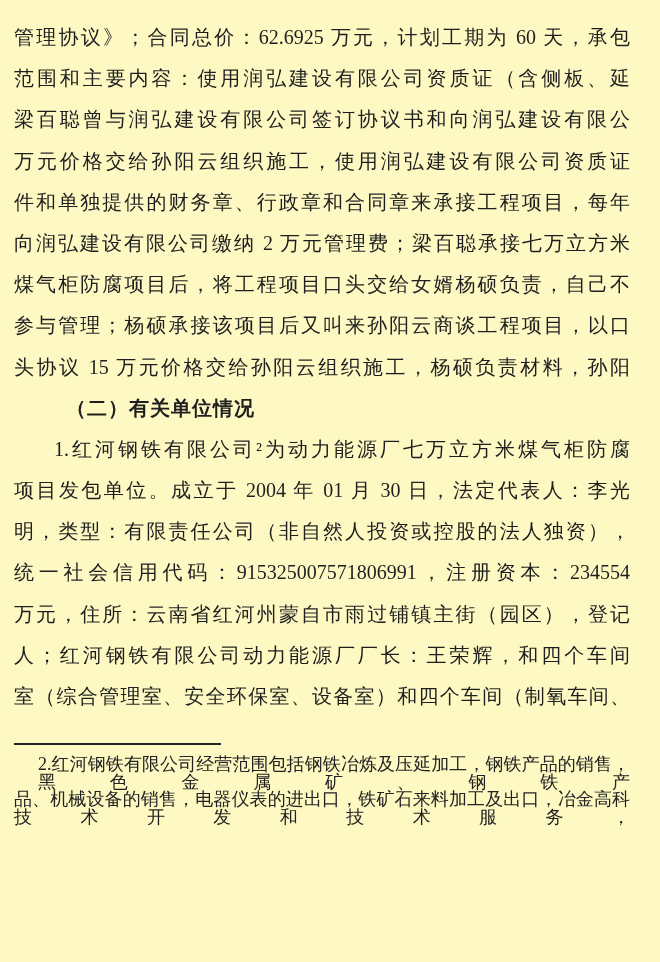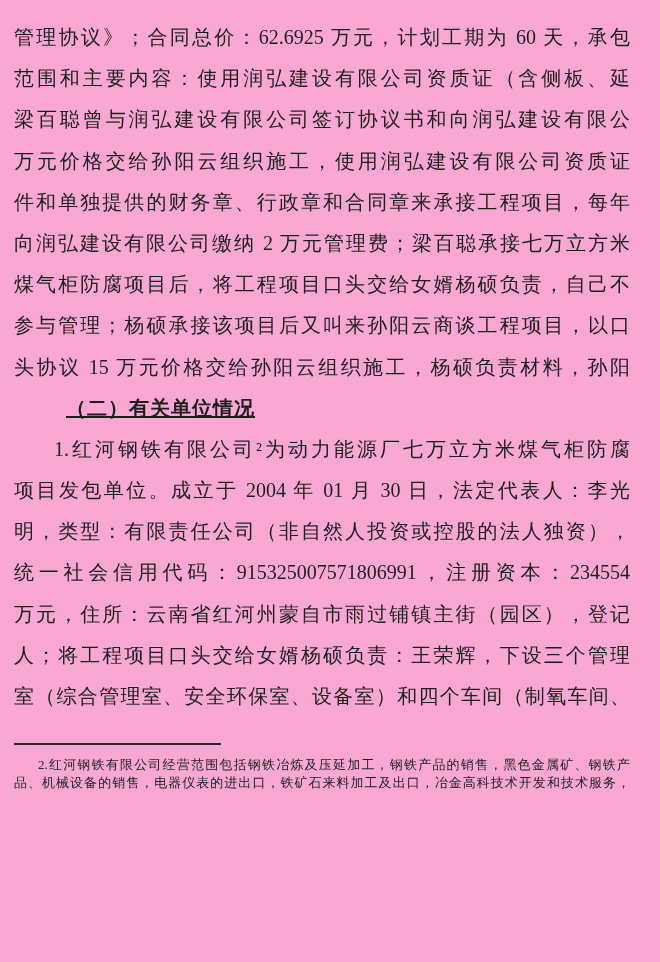--- a/index.html
+++ b/index.html
@@ -4,21 +4,21 @@
 <style>
   html, body {
     margin: 0;
     padding: 0;
     background: #ffffff;
   }
   .page {
     position: relative;
     width: 660px;
     height: 962px;
-    background: #f9a8d4;
+    background: #fef9c3;
     overflow: hidden;
     font-family: "Liberation Serif", "DejaVu Serif", serif;
     color: #1e1e1e;
     box-sizing: border-box;
     padding: 17px 30px 0 14px;
   }
   .line {
     height: 41.2px;
     line-height: 41.2px;
     font-size: 20px;
@@ -30,31 +30,30 @@
     text-align-last: justify;
     white-space: normal;
   }
   .indent {
     padding-left: 40px;
   }
   .heading {
     font-weight: 700;
     padding-left: 52px;
     letter-spacing: 1px;
-    text-decoration: underline;
   }
   .footnote-sep {
     margin-top: 26px;
     width: 207px;
     border-top: 2.2px solid #262626;
     height: 0;
   }
   .footnote {
     margin-top: 11px;
-    font-size: 13px;
+    font-size: 18px;
     color: #222222;
   }
   .fline {
     line-height: 17.6px;
   }
   .fjust {
     text-align: justify;
     text-align-last: justify;
   }
   .findent {
@@ -79,21 +78,21 @@
   </div>
 
   <div class="line heading">（二）有关单位情况</div>
 
   <div>
     <div class="line jline indent">1.红河钢铁有限公司²为动力能源厂七万立方米煤气柜防腐</div>
     <div class="line jline">项目发包单位。成立于 2004 年 01 月 30 日，法定代表人：李光</div>
     <div class="line jline">明，类型：有限责任公司（非自然人投资或控股的法人独资），</div>
     <div class="line jline">统一社会信用代码：915325007571806991，注册资本：234554</div>
     <div class="line jline">万元，住所：云南省红河州蒙自市雨过铺镇主街（园区），登记</div>
-    <div class="line jline">人；将工程项目口头交给女婿杨硕负责：王荣辉，下设三个管理</div>
+    <div class="line jline">人；红河钢铁有限公司动力能源厂厂长：王荣辉，和四个车间</div>
     <div class="line jline">室（综合管理室、安全环保室、设备室）和四个车间（制氧车间、</div>
   </div>
 
   <div class="footnote-sep"></div>
 
   <div class="footnote">
     <div class="fline fjust findent">2.红河钢铁有限公司经营范围包括钢铁冶炼及压延加工，钢铁产品的销售，黑色金属矿、钢铁产</div>
     <div class="fline fjust">品、机械设备的销售，电器仪表的进出口，铁矿石来料加工及出口，冶金高科技术开发和技术服务，</div>
   </div>
 

